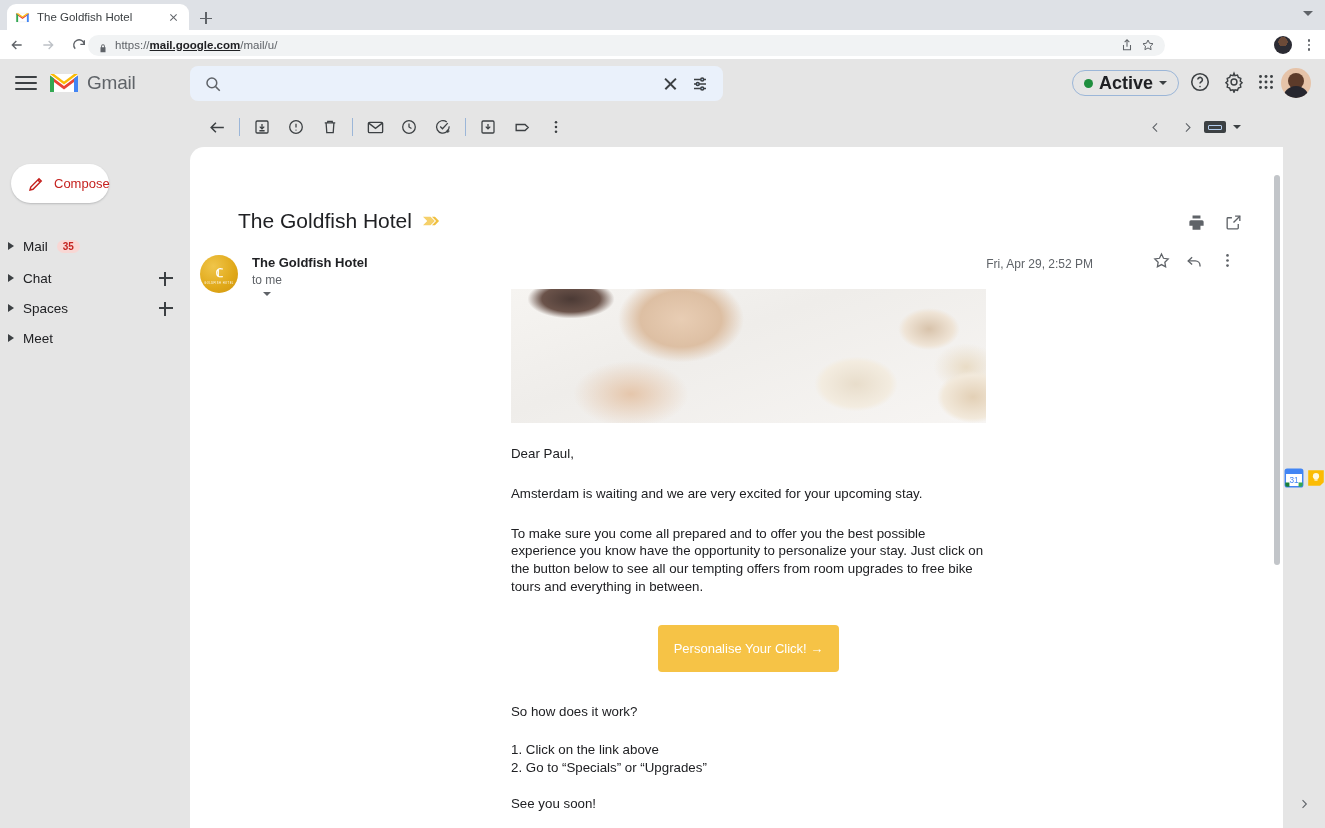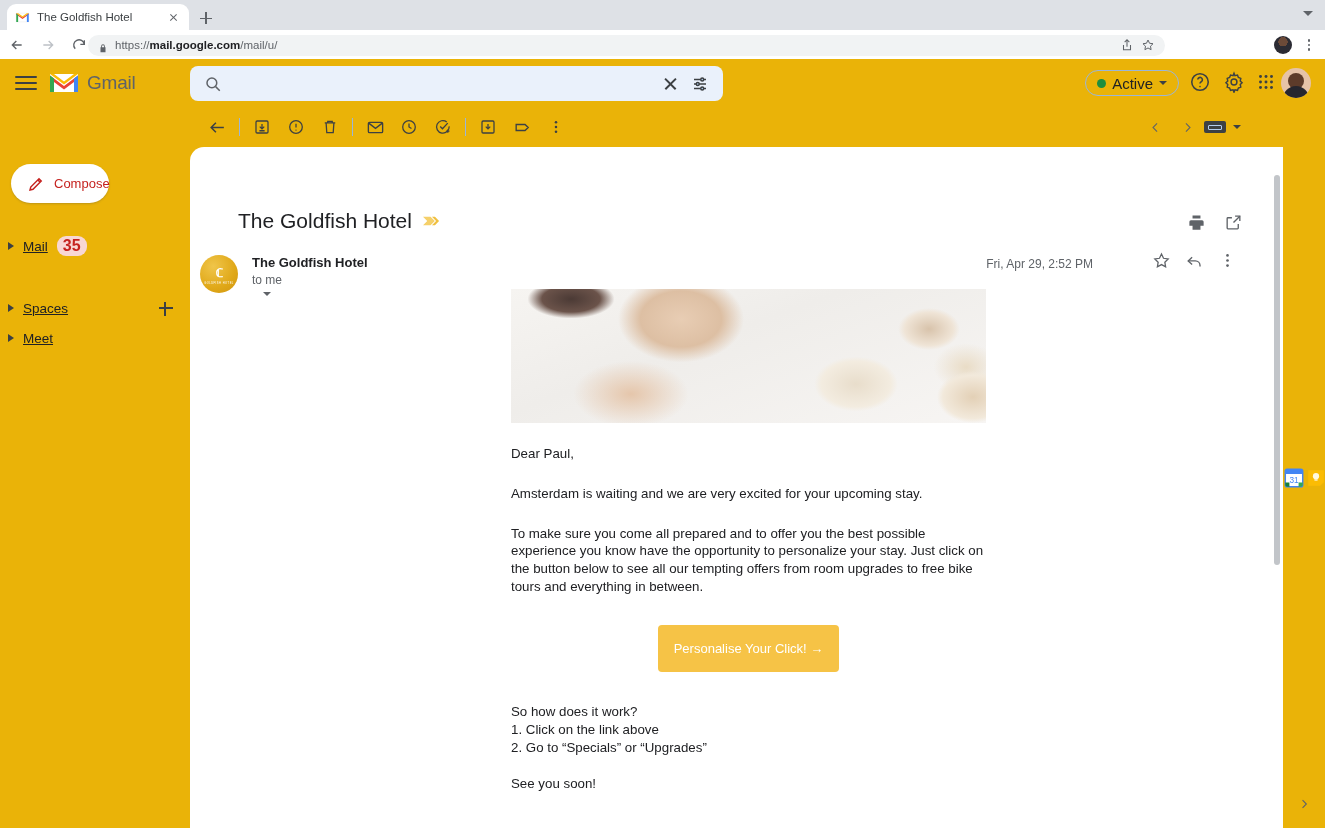--- a/index.html
+++ b/index.html
@@ -60,41 +60,41 @@
     color: #5f6368; font-size: 15px;
   }
   .nav-btn.disabled { color: #bdc1c6; }
   .omnibox {
     position: absolute; left: 88px; top: 4.5px; width: 1077px; height: 21px;
     background: #f1f3f4; border-radius: 11px;
     display: flex; align-items: center; padding: 0 10px; gap: 7px;
   }
   .omnibox-lock { width: 10px; height: 11px; position: relative; flex: 0 0 10px; }
   .omnibox-url { font-size: 11.5px; color: #5f6368; white-space: nowrap; flex: 1; }
-  .omnibox-url b { color: #202124; font-weight: 600; }
+  .omnibox-url b { color: #202124; font-weight: 600; text-decoration: underline; }
   .omni-icon { width: 14px; height: 14px; flex: 0 0 14px; color: #5f6368; }
   .profile-pic {
     position: absolute; right: 33px; top: 6px; width: 18px; height: 18px;
     border-radius: 50%;
     background:
       radial-gradient(circle at 50% 32%, #6b4a38 0 30%, transparent 31%),
       linear-gradient(#2b2b33 0 100%);
     background-color: #c9a890;
     overflow: hidden;
   }
   .chrome-menu {
     position: absolute; right: 8px; top: 7px; width: 16px; height: 16px;
     display: flex; flex-direction: column; align-items: center; justify-content: center; gap: 2px;
   }
   .chrome-menu i { width: 2.6px; height: 2.6px; border-radius: 50%; background: #5f6368; display: block; }
 
   
   .gmail {
     position: absolute; left: 0; top: 59px; width: 1325px; height: 769px;
-    background: #eab308;
+    background: #e5e5e5;
   }
 
   
   .g-header { position: absolute; left: 0; top: 0; width: 1325px; height: 48px; }
   .hamburger {
     position: absolute; left: 15px; top: 13px; width: 22px; height: 22px;
     display: flex; flex-direction: column; justify-content: center; gap: 4px;
   }
   .hamburger i { display: block; height: 2px; background: #3c4043; border-radius: 1px; }
   .gmail-logo { position: absolute; left: 48px; top: 12px; display: flex; align-items: center; gap: 7px; }
@@ -119,21 +119,21 @@
   .search-clear::before { transform: rotate(45deg); }
   .search-clear::after { transform: rotate(-45deg); }
   .search-options { width: 18px; height: 18px; flex: 0 0 18px; color: #3c4043; }
 
   .status-pill {
     position: absolute; right: 146px; top: 11px; height: 26px;
     border: 1px solid #9bb6d8; border-radius: 13px; display: flex;
     align-items: center; gap: 6px; padding: 0 11px;
   }
   .status-dot { width: 9px; height: 9px; border-radius: 50%; background: #1e8e3e; }
-  .status-text { font-size: 15px; color: #202124; }
+  .status-text { font-size: 18px; color: #202124; font-weight: bold; }
   .status-caret {
     width: 0; height: 0; border-left: 4px solid transparent;
     border-right: 4px solid transparent; border-top: 4.5px solid #3c4043;
   }
   .hdr-icon {
     position: absolute; top: 12px; width: 24px; height: 24px; color: #3c4043;
   }
   .avatar-top {
     position: absolute; right: 14px; top: 9px; width: 30px; height: 30px; border-radius: 50%;
     background-color: #e6c3a8; overflow: hidden; position: absolute;
@@ -158,23 +158,23 @@
   .compose-label { font-size: 13px; color: #c5221f; }
   .rail-item {
     position: absolute; left: 0; width: 190px; height: 30px;
     display: flex; align-items: center; padding-left: 8px; gap: 9px;
   }
   .rail-caret {
     width: 0; height: 0; border-top: 4.5px solid transparent;
     border-bottom: 4.5px solid transparent; border-left: 6px solid #3c4043;
     flex: 0 0 6px;
   }
-  .rail-label { font-size: 13.5px; color: #202124; text-decoration: underline; }
+  .rail-label { font-size: 13.5px; color: #202124; }
   .rail-badge {
-    background: #f8d7d4; color: #c5221f; font-size: 16px; font-weight: bold;
+    background: #f8d7d4; color: #c5221f; font-size: 10px; font-weight: bold;
     border-radius: 9px; padding: 1px 6px;
   }
   .rail-plus {
     position: absolute; right: 16px; width: 16px; height: 16px;
   }
   .rail-plus::before, .rail-plus::after { content: ""; position: absolute; background: #3c4043; }
   .rail-plus::before { left: 1px; top: 7.3px; width: 14px; height: 1.6px; }
   .rail-plus::after  { left: 6.2px; top: 2px; width: 1.6px; height: 14px; }
 
   
@@ -432,20 +432,25 @@
               <path d="M14.5 6.5l3 3"></path>
           </svg>
         </span>
         <span class="compose-label">Compose</span>
       </div>
 
       <div class="rail-item" style="top:124px">
         <span class="rail-caret"></span>
         <span class="rail-label">Mail</span>
         <span class="rail-badge">35</span>
+      </div>
+      <div class="rail-item" style="top:156px">
+        <span class="rail-caret"></span>
+        <span class="rail-label">Chat</span>
+        <span class="rail-plus"></span>
       </div>
       <div class="rail-item" style="top:216px">
         <span class="rail-caret"></span>
         <span class="rail-label">Meet</span>
       </div>
       <div class="rail-item" style="top:186px">
         <span class="rail-caret"></span>
         <span class="rail-label">Spaces</span>
         <span class="rail-plus"></span>
       </div>
@@ -601,21 +606,21 @@
           <div class="para">Dear Paul,</div>
           <div class="para">Amsterdam is waiting and we are very excited for your upcoming stay.</div>
           <div class="para">To make sure you come all prepared and to offer you the best possible experience you know have the opportunity to personalize your stay. Just click on the button below to see all our tempting offers from room upgrades to free bike tours and everything in between.</div>
 
           <div class="cta-wrap">
             <button class="cta-btn">Personalise Your Click! →</button>
           </div>
 
           <div class="para" style="margin-top:31px">So how does it work?</div>
 
-          <div style="">
+          <div style="margin-top:20px">
             <div class="list-line">1. Click on the link above</div>
             <div class="list-line">2. Go to “Specials” or “Upgrades”</div>
           </div>
 
           <div class="para" style="margin-top:18px">See you soon!</div>
 
         </div>
       </div>
 
       <div class="pane-scrollbar">

